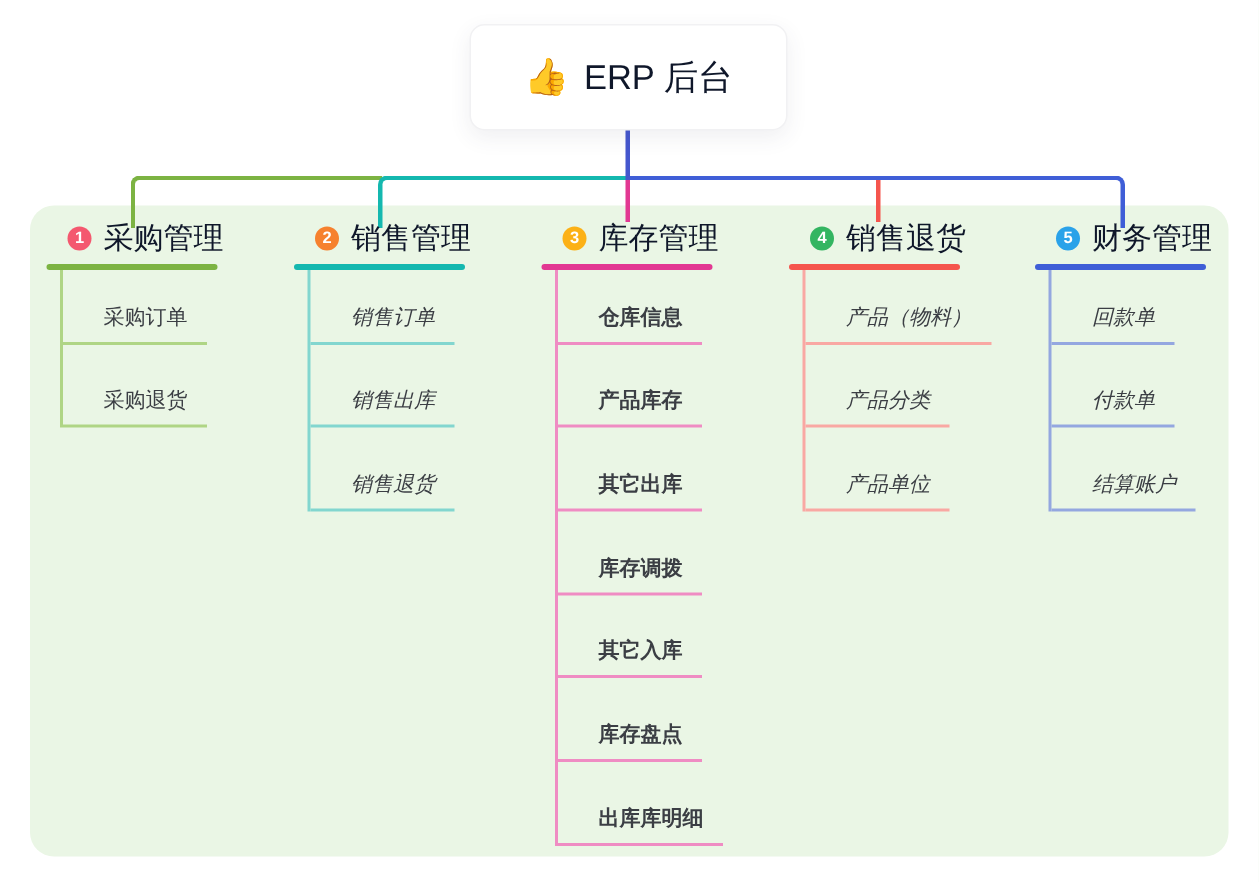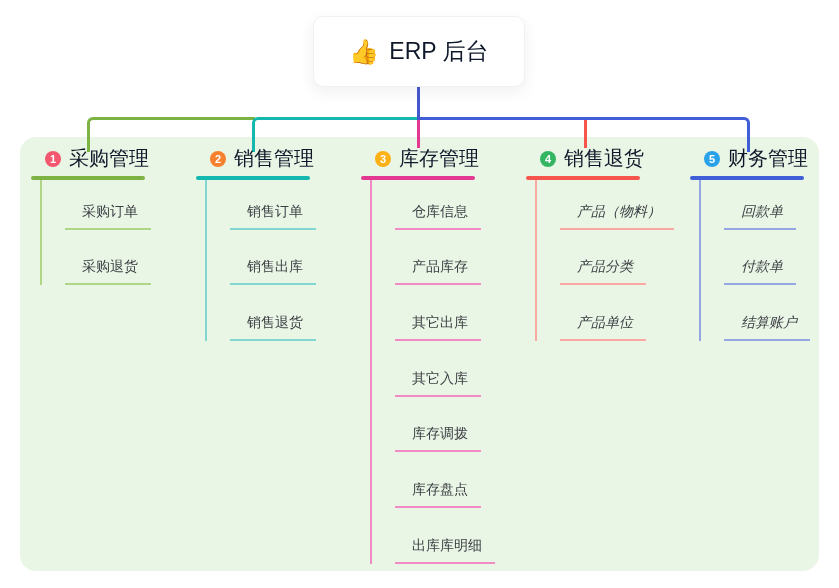--- a/index.html
+++ b/index.html
@@ -38,28 +38,28 @@
   .b1{left:31px;}  .b2{left:196px;} .b3{left:361px;} .b4{left:526px;} .b5{left:690px;}
   .branch-header{height:27px;display:flex;align-items:center;gap:8px;padding-left:14px;cursor:default;}
   .badge{width:16px;height:16px;border-radius:50%;color:#fff;font-size:11px;font-weight:bold;
     line-height:16px;text-align:center;flex:0 0 16px;}
   .branch-title{font-size:20px;color:#0f172a;white-space:nowrap;}
   .branch-line{height:3.5px;width:114px;margin-top:4px;border-radius:2px;}
   .branch-body{margin-left:9px;}
   .row{height:55.7px;display:flex;align-items:flex-end;}
   .row:first-child{height:50px;}
   .child-label{display:inline-block;font-size:14px;color:#3b3e44;white-space:nowrap;
-    padding:0 13px 7px 17px;border-bottom:2.5px solid;margin-left:23px;}
+    padding:0 13px 7px 27px;border-bottom:2.5px solid;}
   
   .b1 .badge{background:#f4586f;} .b1 .branch-line{background:#7cb342;}
   .b1 .branch-body{border-left:2.5px solid #afd585;} .b1 .child-label{border-color:#afd585;}
   .b2 .badge{background:#f6812e;} .b2 .branch-line{background:#14b8af;}
-  .b2 .branch-body{border-left:2.5px solid #82d6cf;} .b2 .child-label{border-color:#82d6cf;}
+  .b2 .branch-body{border-left:2.5px solid #82d6cf;} .b2 .child-label{border-color:#82d6cf;font-style:italic;}
   .b3 .badge{background:#fcb116;} .b3 .branch-line{background:#e23892;}
-  .b3 .branch-body{border-left:2.5px solid #ef8cc3;} .b3 .child-label{border-color:#ef8cc3;}
+  .b3 .branch-body{border-left:2.5px solid #ef8cc3;} .b3 .child-label{border-color:#ef8cc3;font-weight:bold;}
   .b4 .badge{background:#33b561;} .b4 .branch-line{background:#f5554d;}
   .b4 .branch-body{border-left:2.5px solid #f9a8a3;font-style:italic;} .b4 .child-label{border-color:#f9a8a3;}
   .b5 .badge{background:#2aa2e9;} .b5 .branch-line{background:#3f5ed7;}
   .b5 .branch-body{border-left:2.5px solid #94a7e0;} .b5 .child-label{border-color:#94a7e0;font-style:italic;}
 </style>
 </head>
 <body>
 
 <div id="stage">
 
@@ -122,24 +122,24 @@
       <div class="row">
           <span class="child-label">仓库信息</span>
         </div>
       <div class="row">
           <span class="child-label">产品库存</span>
         </div>
       <div class="row">
           <span class="child-label">其它出库</span>
         </div>
       <div class="row">
-          <span class="child-label">其它入库</span>
+          <span class="child-label">库存调拨</span>
         </div>
       <div class="row">
-          <span class="child-label">库存调拨</span>
+          <span class="child-label">其它入库</span>
         </div>
       <div class="row">
           <span class="child-label">库存盘点</span>
         </div>
       <div class="row">
           <span class="child-label">出库库明细</span>
         </div>
     </div>
   </div>
 

